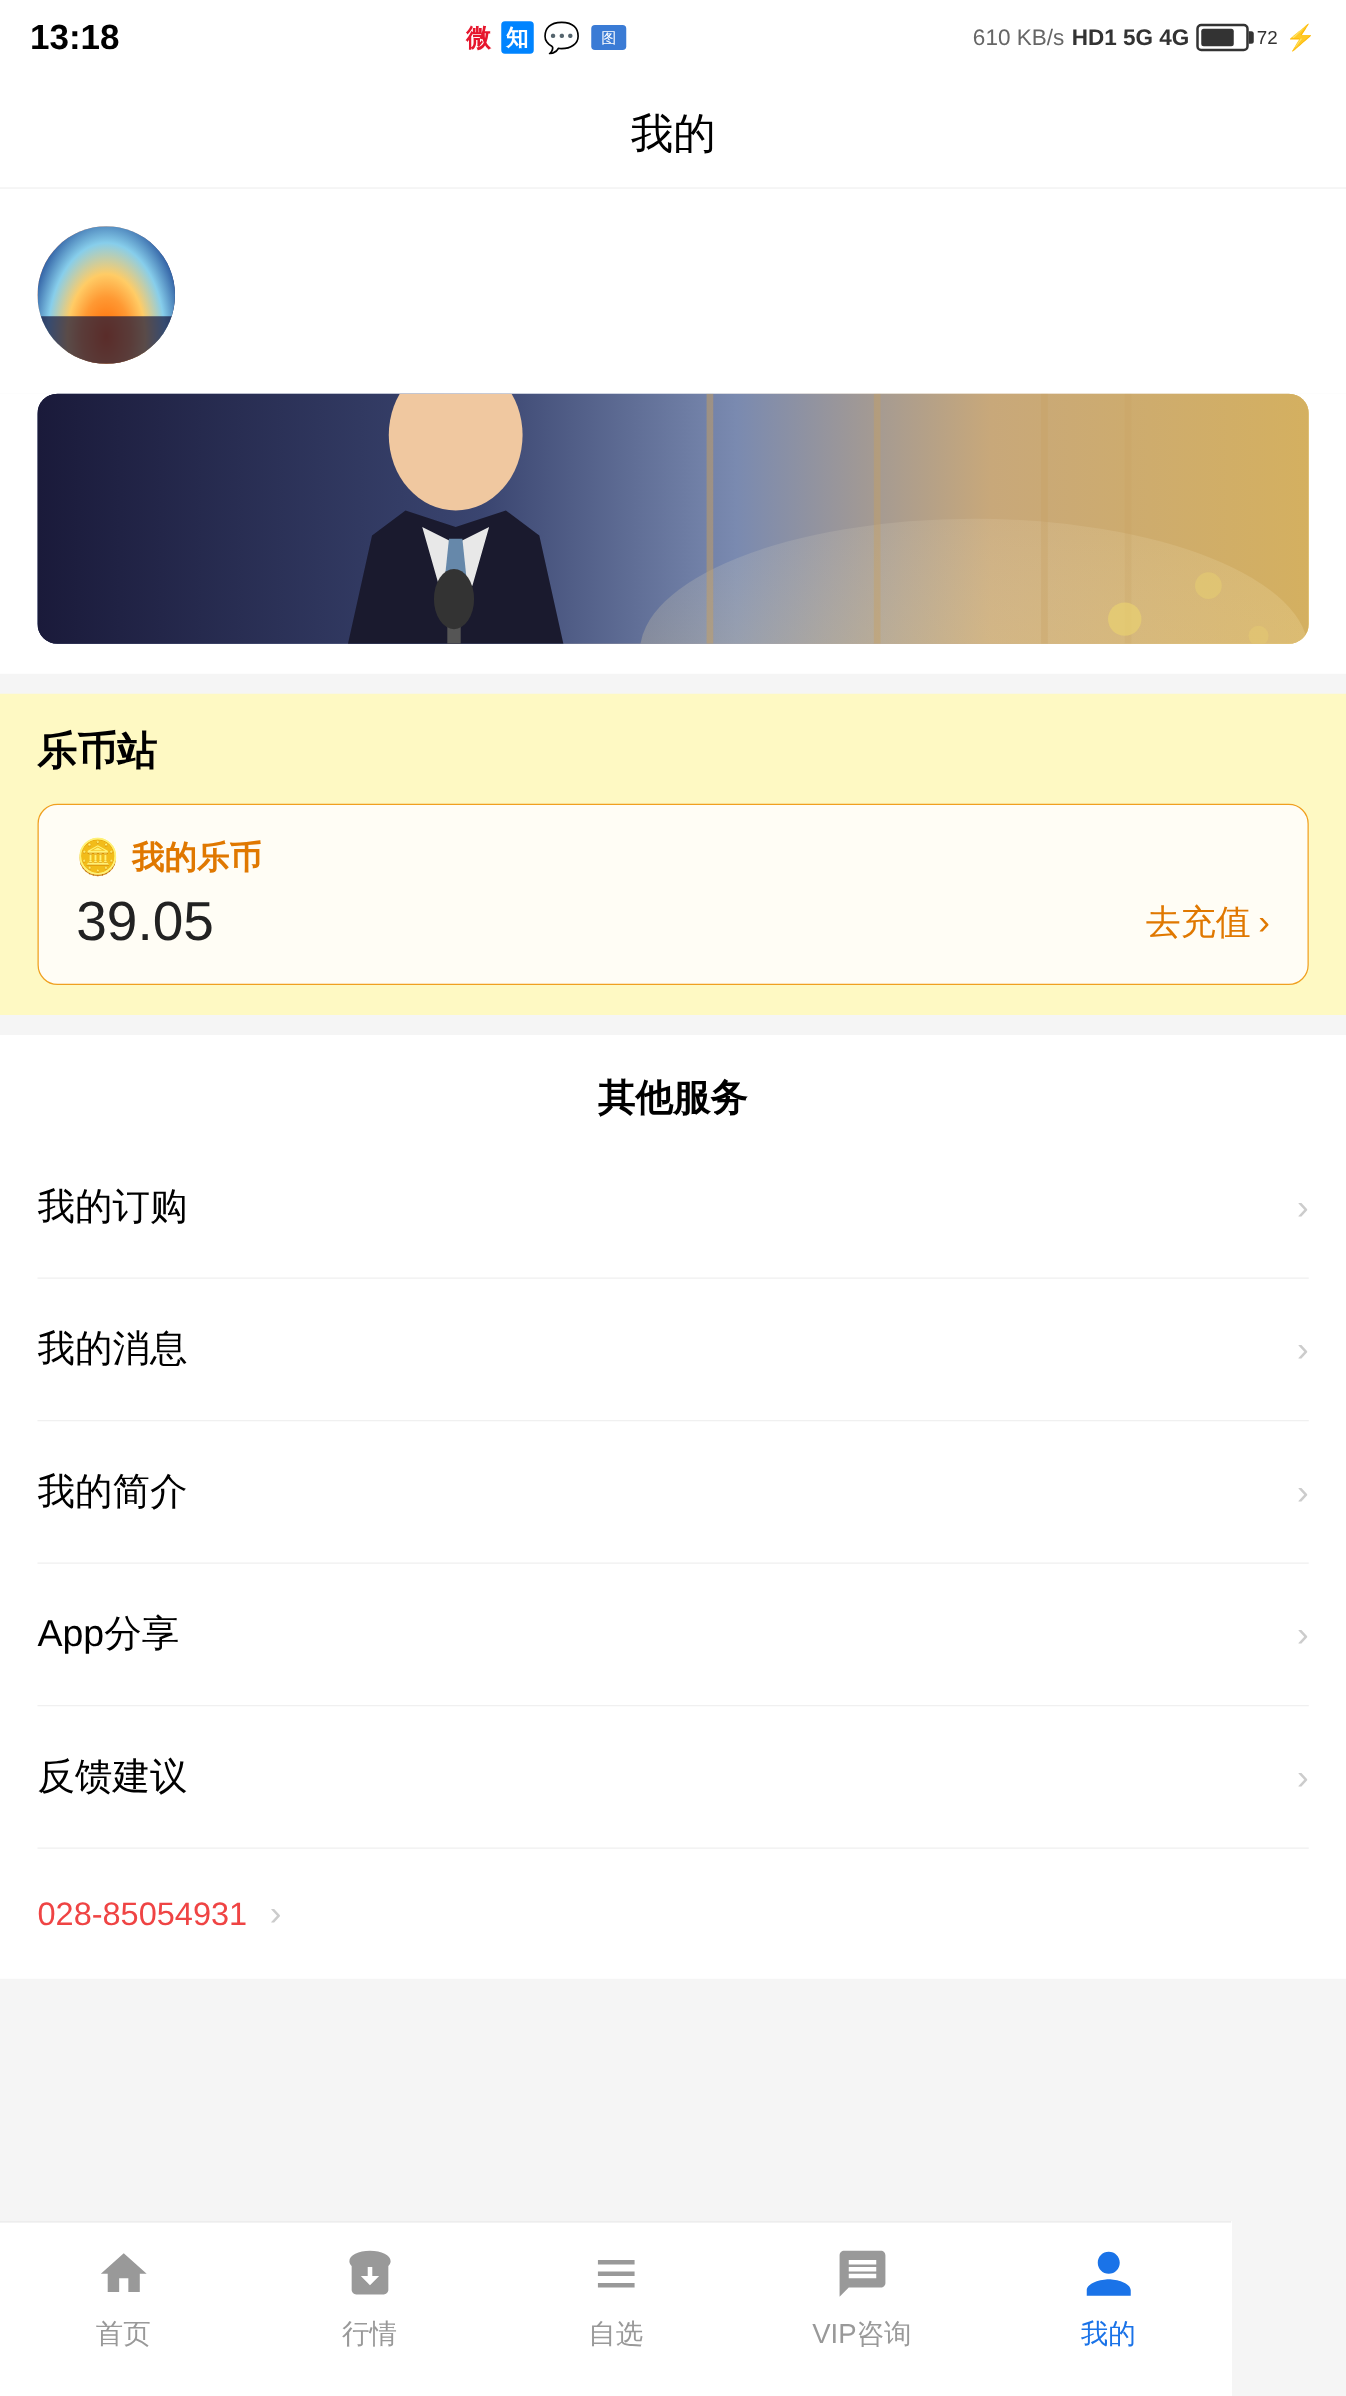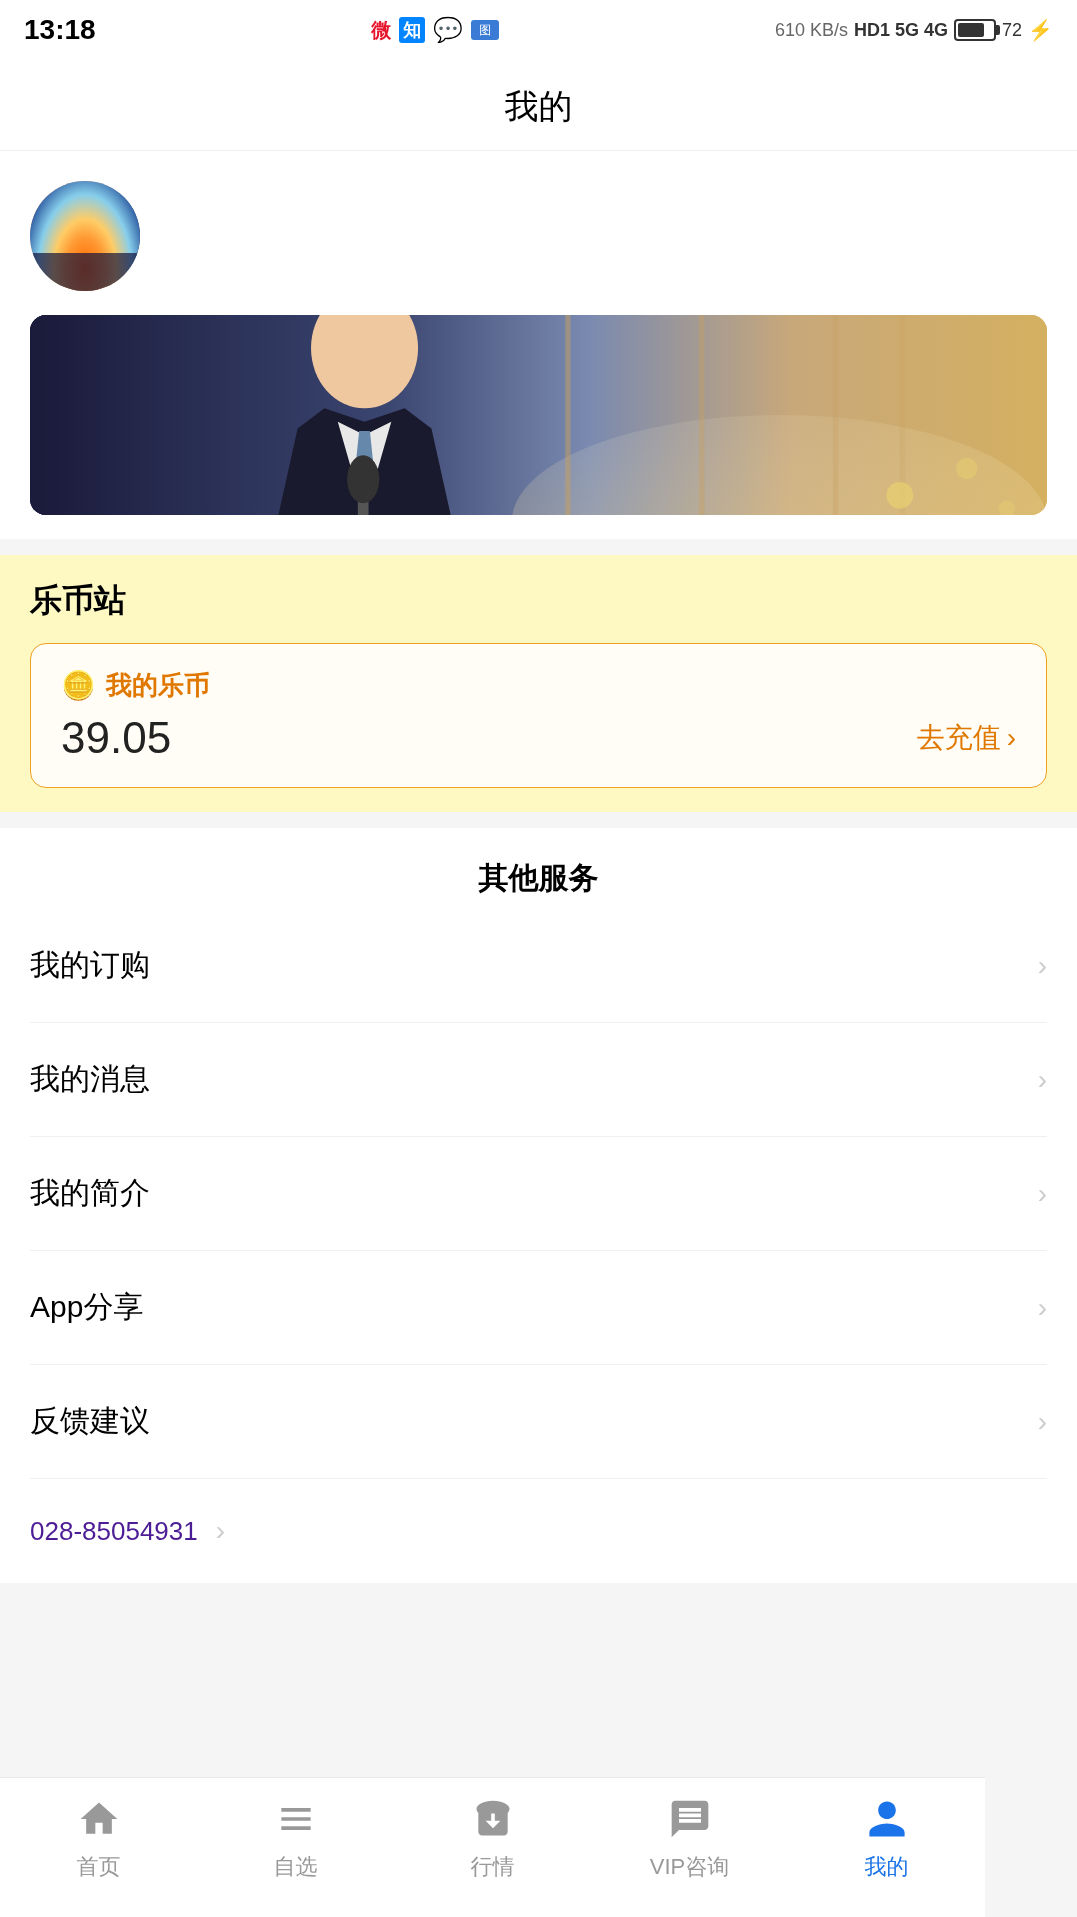--- a/index.html
+++ b/index.html
@@ -236,21 +236,21 @@
       display: flex;
       align-items: center;
       flex: 1;
     }
     .menu-item-label {
       font-size: 30px;
       color: #000;
     }
     .menu-item-value {
       font-size: 26px;
-      color: #4c1d95;
+      color: #ef4444;
       margin-right: 10px;
     }
     .chevron {
       color: #ccc;
       font-size: 28px;
     }
 
     
     .bottom-nav {
       position: fixed;
@@ -311,21 +311,21 @@
     <span style="color:#999;font-size:24px;">💬</span>
     <span class="app-icon">图</span>
   </div>
   <div class="status-right">
     <span style="font-size:18px;color:#666;">610 KB/s</span>
     <span style="font-size:18px;color:#333;font-weight:600;">HD1 5G 4G</span>
     <div class="battery-box">
       <div class="battery-fill"></div>
       <div class="battery-tip"></div>
     </div>
-    <span style="font-size:18px;color:#333;">72</span>
+    <span style="font-size:15px;color:#333;">72</span>
     <span style="font-size:20px;">⚡</span>
   </div>
 </div>
 
 <div class="page-header">
   <span class="page-title">我的</span>
 </div>
 
 <div class="profile-section">
   <div class="avatar">
@@ -448,33 +448,33 @@
       <svg width="44" height="44" viewBox="0 0 24 24">
         <path d="M10 20v-6h4v6h5v-8h3L12 3 2 12h3v8z"></path>
       </svg>
     </div>
     <span class="nav-label">首页</span>
   </div>
 
   <div class="nav-item">
     <div class="nav-icon">
       <svg width="44" height="44" viewBox="0 0 24 24">
-        <path d="M4 6h16v2H4zm0 5h16v2H4zm0 5h16v2H4z"></path>
+        <path d="M21 6.5C21 4 17 2 12 2S3 4 3 6.5c0 .78.38 1.5 1 2.08V19c0 1.1.9 2 2 2h12c1.1 0 2-.9 2-2V8.58c.62-.58 1-1.3 1-2.08zm-9 10.5l-4-4h3V9h2v4h3l-4 4z"></path>
       </svg>
     </div>
-    <span class="nav-label">自选</span>
+    <span class="nav-label">行情</span>
   </div>
 
   <div class="nav-item">
     <div class="nav-icon">
       <svg width="44" height="44" viewBox="0 0 24 24">
-        <path d="M21 6.5C21 4 17 2 12 2S3 4 3 6.5c0 .78.38 1.5 1 2.08V19c0 1.1.9 2 2 2h12c1.1 0 2-.9 2-2V8.58c.62-.58 1-1.3 1-2.08zm-9 10.5l-4-4h3V9h2v4h3l-4 4z"></path>
+        <path d="M4 6h16v2H4zm0 5h16v2H4zm0 5h16v2H4z"></path>
       </svg>
     </div>
-    <span class="nav-label">行情</span>
+    <span class="nav-label">自选</span>
   </div>
 
   <div class="nav-item">
     <div class="nav-icon">
       <svg width="44" height="44" viewBox="0 0 24 24">
         <path d="M20 2H4c-1.1 0-2 .9-2 2v18l4-4h14c1.1 0 2-.9 2-2V4c0-1.1-.9-2-2-2zm-2 12H6v-2h12v2zm0-3H6V9h12v2zm0-3H6V6h12v2z"></path>
       </svg>
     </div>
     <span class="nav-label">VIP咨询</span>
   </div>

